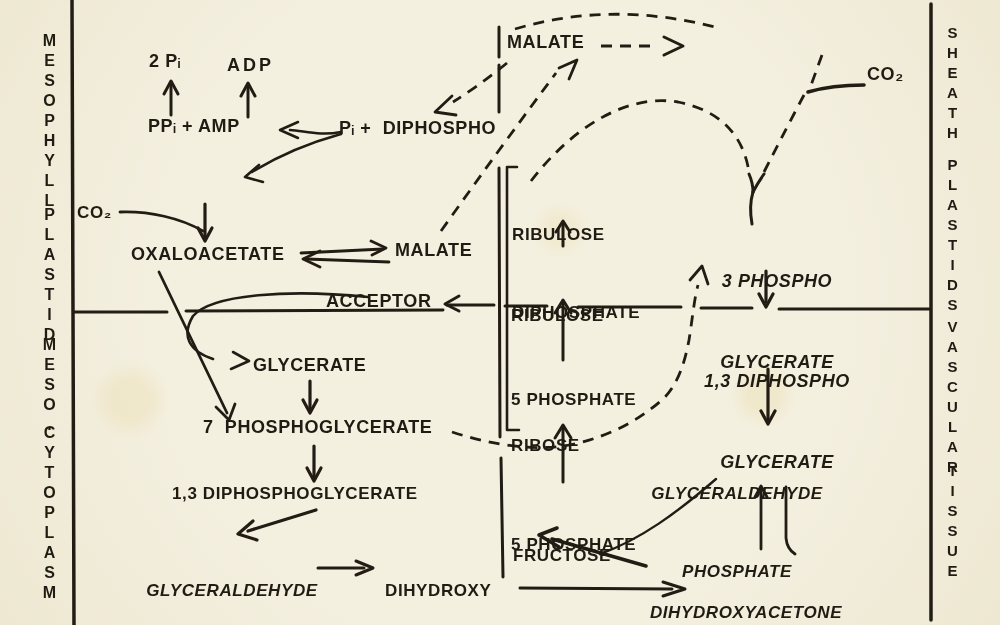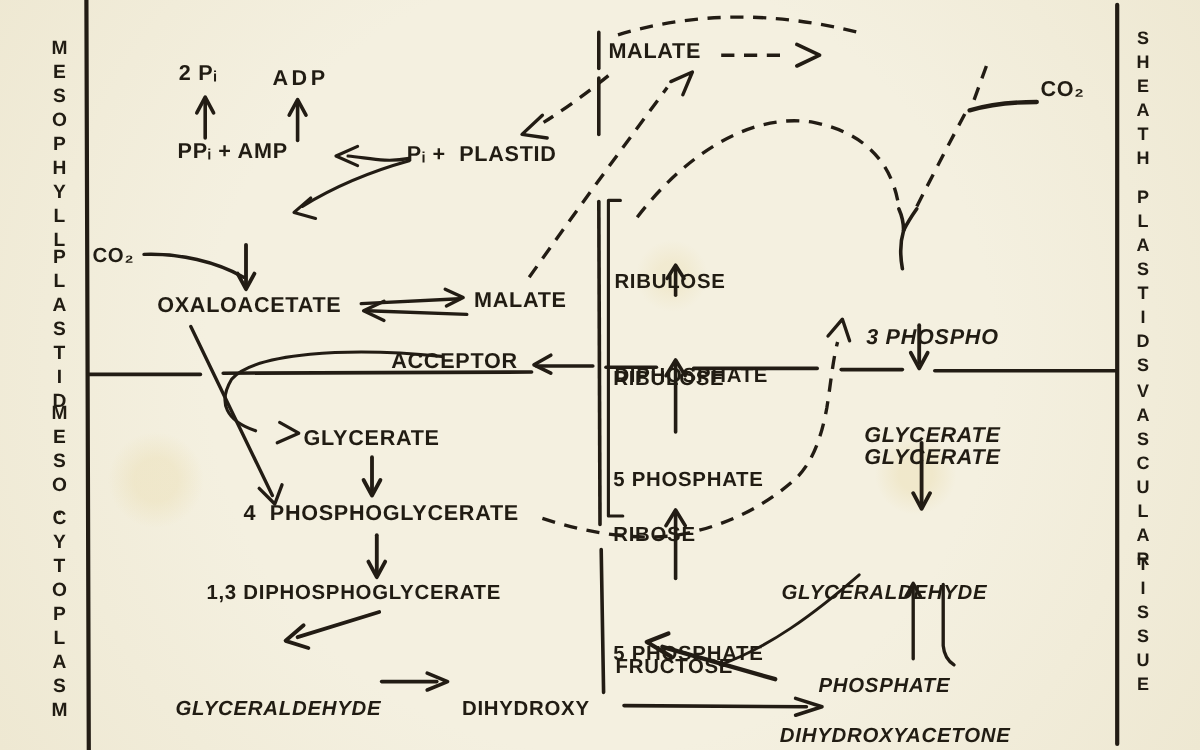--- a/index.html
+++ b/index.html
@@ -200,27 +200,27 @@
   <div class="vtext" style="left:40px;top:424px">CYTOPLASM</div>
 
   <div class="vtext right" style="left:944px;top:24px">SHEATH</div>
   <div class="vtext right" style="left:944px;top:156px">PLASTIDS</div>
   <div class="vtext right" style="left:944px;top:318px">VASCULAR</div>
   <div class="vtext right" style="left:944px;top:462px">TISSUE</div>
 
   <div class="lbl" style="left:149px;top:50px">2 Pᵢ</div>
   <div class="lbl sp" style="left:227px;top:54px">ADP</div>
   <div class="lbl" style="left:148px;top:115px">PPᵢ + AMP</div>
-  <div class="lbl" style="left:339px;top:117px">Pᵢ +  PLASTID</div>
+  <div class="lbl" style="left:339px;top:117px">Pᵢ +  DIPHOSPHO</div>
   <div class="lbl sm" style="left:77px;top:202px">CO₂</div>
   <div class="lbl" style="left:131px;top:243px">OXALOACETATE</div>
   <div class="lbl" style="left:395px;top:239px">MALATE</div>
   <div class="lbl" style="left:326px;top:290px">ACCEPTOR</div>
   <div class="lbl" style="left:253px;top:354px">GLYCERATE</div>
-  <div class="lbl" style="left:203px;top:416px">4  PHOSPHOGLYCERATE</div>
+  <div class="lbl" style="left:203px;top:416px">7  PHOSPHOGLYCERATE</div>
   <div class="lbl sm" style="left:172px;top:483px">1,3 DIPHOSPHOGLYCERATE</div>
 
   <div class="lbl sm center" style="left:128px;top:536px;width:208px">
     <div>GLYCERALDEHYDE</div>
     
   </div>
   <div class="lbl sm" style="left:385px;top:536px">
     <div>DIHYDROXY</div>
     
     
@@ -244,20 +244,21 @@
   </div>
 
   <div class="lbl" style="left:507px;top:31px">MALATE</div>
   <div class="lbl" style="left:867px;top:63px">CO₂</div>
 
   <div class="lbl center" style="left:697px;top:214px;width:160px;line-height:27px">
     <div>3 PHOSPHO</div>
     <div>GLYCERATE</div>
   </div>
   <div class="lbl center" style="left:693px;top:314px;width:168px;line-height:27px">
+    <div>1,3 DIPHOSPHO</div>
     <div>GLYCERATE</div>
   </div>
   <div class="lbl sm center" style="left:643px;top:429px;width:188px;line-height:26px">
     <div>GLYCERALDEHYDE</div>
     <div>PHOSPHATE</div>
   </div>
   <div class="lbl sm center" style="left:632px;top:553px;width:228px;line-height:24px">
     <div>DIHYDROXYACETONE</div>
     
   </div>

